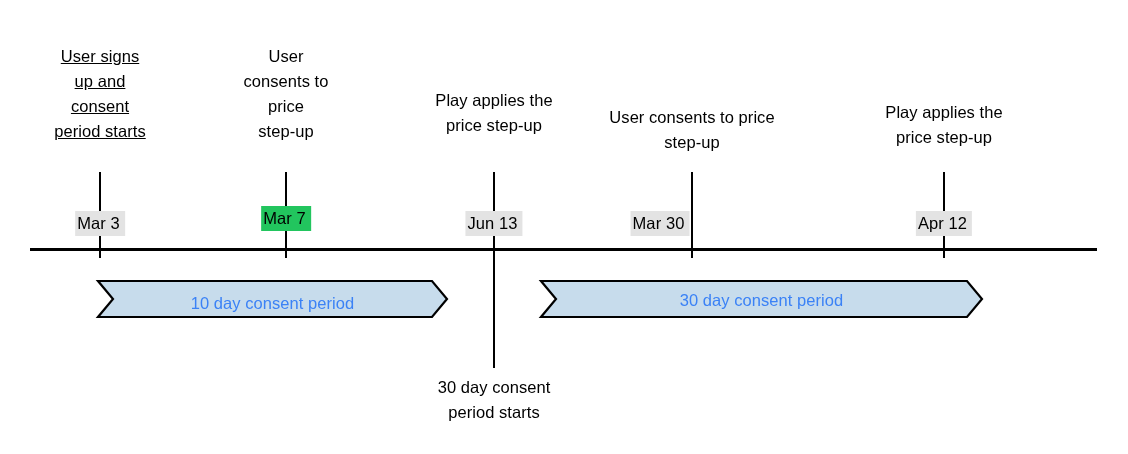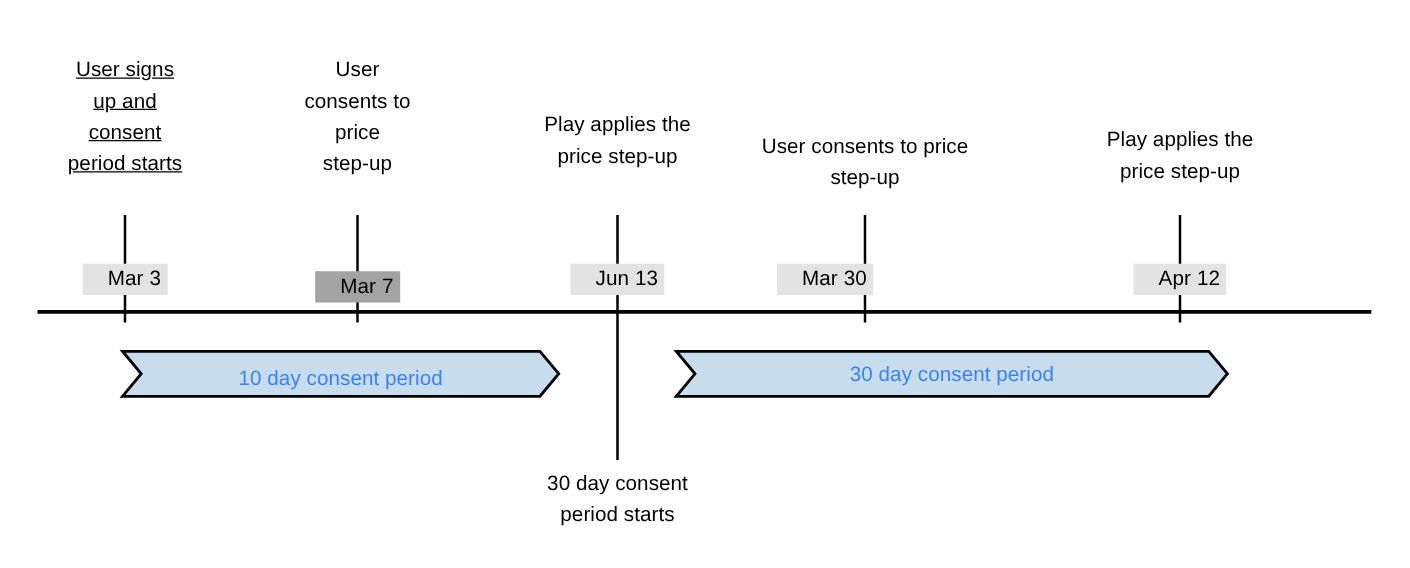--- a/index.html
+++ b/index.html
@@ -33,21 +33,21 @@
     background: #000000;
   }
 
   
   .date-chip {
     position: absolute;
     background: #e3e3e3;
     color: #000000;
     font-size: 16.5px;
     line-height: 22px;
-    padding: 1px 5px 2px 20px;
+    padding: 1px 5px 2px 2px;
     white-space: nowrap;
     transform: translateX(-50%);
     letter-spacing: 0.1px;
   }
 
   
   .event-label {
     position: absolute;
     color: #000000;
     font-size: 16.5px;
@@ -93,21 +93,21 @@
 
   <div id="ticks-layer">
       <div class="tick" style="left: 99px; top: 172px; height: 86px; background: rgb(0, 0, 0);"></div>
       <div class="tick" style="left: 285px; top: 172px; height: 86px; background: rgb(0, 0, 0);"></div>
       <div class="tick" style="left: 493px; top: 172px; height: 196px; background: rgb(0, 0, 0);"></div>
       <div class="tick" style="left: 691px; top: 172px; height: 86px; background: rgb(0, 0, 0);"></div>
       <div class="tick" style="left: 943px; top: 172px; height: 86px; background: rgb(0, 0, 0);"></div>
     </div>
   <div id="chips-layer">
       <div class="date-chip" style="left: 100px; top: 211px; background: rgb(227, 227, 227);">Mar 3</div>
-      <div class="date-chip" style="left: 286px; top: 217px; background: #a3a3a3;">Mar 7</div>
+      <div class="date-chip" style="left: 286px; top: 206px; background: #22c55e;">Mar 7</div>
       <div class="date-chip" style="left: 494px; top: 211px; background: rgb(227, 227, 227);">Jun 13</div>
       <div class="date-chip" style="left: 660px; top: 211px; background: rgb(227, 227, 227);">Mar 30</div>
       <div class="date-chip" style="left: 944px; top: 211px; background: rgb(227, 227, 227);">Apr 12</div>
     </div>
   <div id="labels-layer">
       <div class="event-label" style="left: 100px; top: 44px; text-decoration: underline;">User signs
 up and
 consent
 period starts</div>
       <div class="event-label" style="left: 286px; top: 44px;">User

